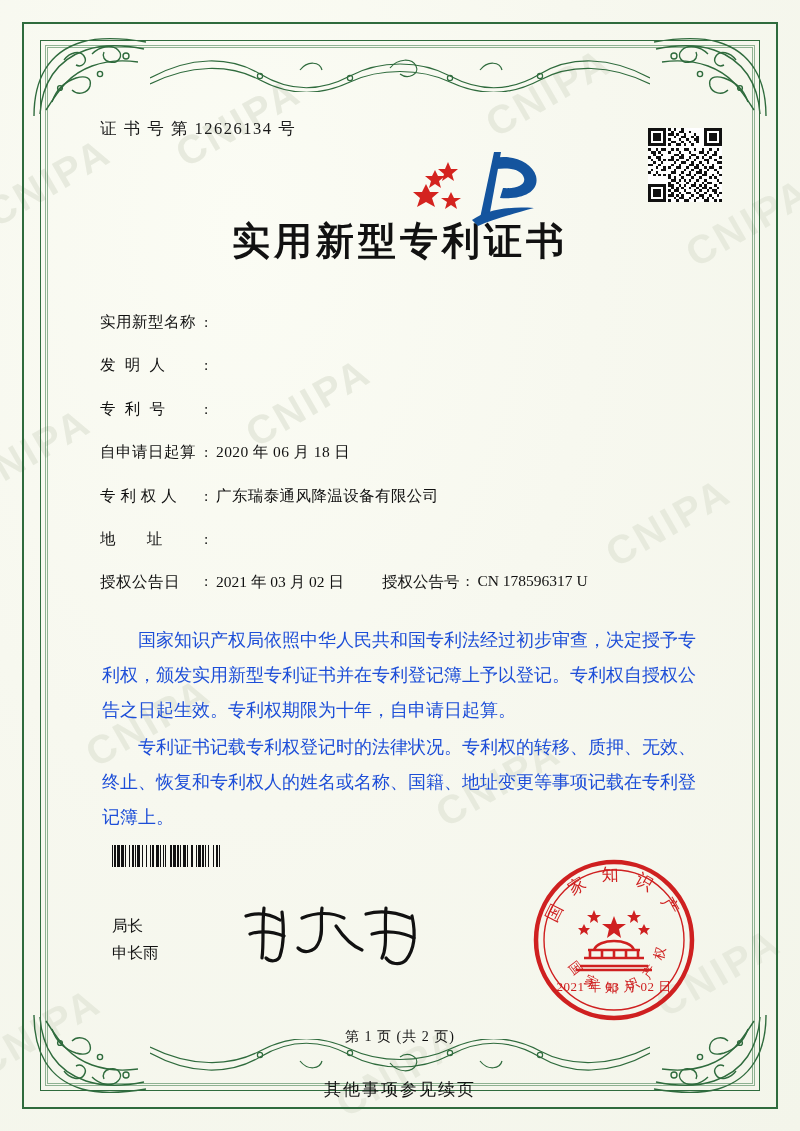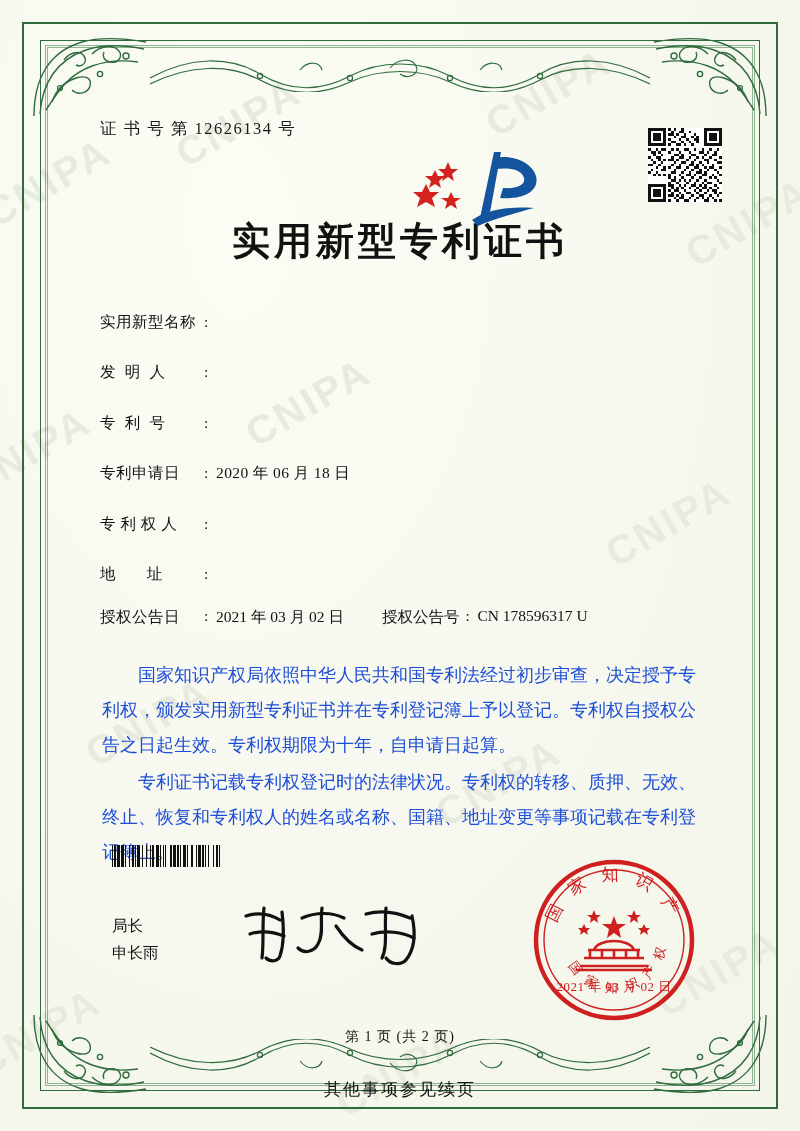--- a/index.html
+++ b/index.html
@@ -147,21 +147,20 @@
   .fields {
     margin: 44px 0 0 22px;
     font-size: 15.5px;
     color: #111;
   }
   .field {
     display: flex;
     align-items: flex-end;
     margin-bottom: 21px;
     line-height: 1.45;
-    margin-top: 28px;
   }
   .f-label {
     width: 104px;
     flex: 0 0 104px;
     white-space: pre;
     letter-spacing: 0.5px;
   }
   .f-colon {
     width: 12px;
     flex: 0 0 12px;
@@ -616,28 +615,29 @@
         <div class="f-label">发  明  人</div>
         <div class="f-colon">:</div>
       </div>
 
       <div class="field">
         <div class="f-label">专  利  号</div>
         <div class="f-colon">:</div>
       </div>
 
       <div class="field">
-        <div class="f-label">专利申请日</div>
+        <div class="f-label">自申请日起算</div>
         <div class="f-colon">:</div>
         <div class="f-value">2020 年 06 月 18 日</div>
       </div>
 
       <div class="field">
         <div class="f-label">专 利 权 人</div>
         <div class="f-colon">:</div>
+        <div class="f-value">广东瑞泰通风降温设备有限公司</div>
       </div>
 
       <div class="field">
         <div class="f-label">地       址</div>
         <div class="f-colon">:</div>
       </div>
 
       <div class="row-inline">
         <div class="f-label">授权公告日</div>
         <div class="f-colon">:</div>

